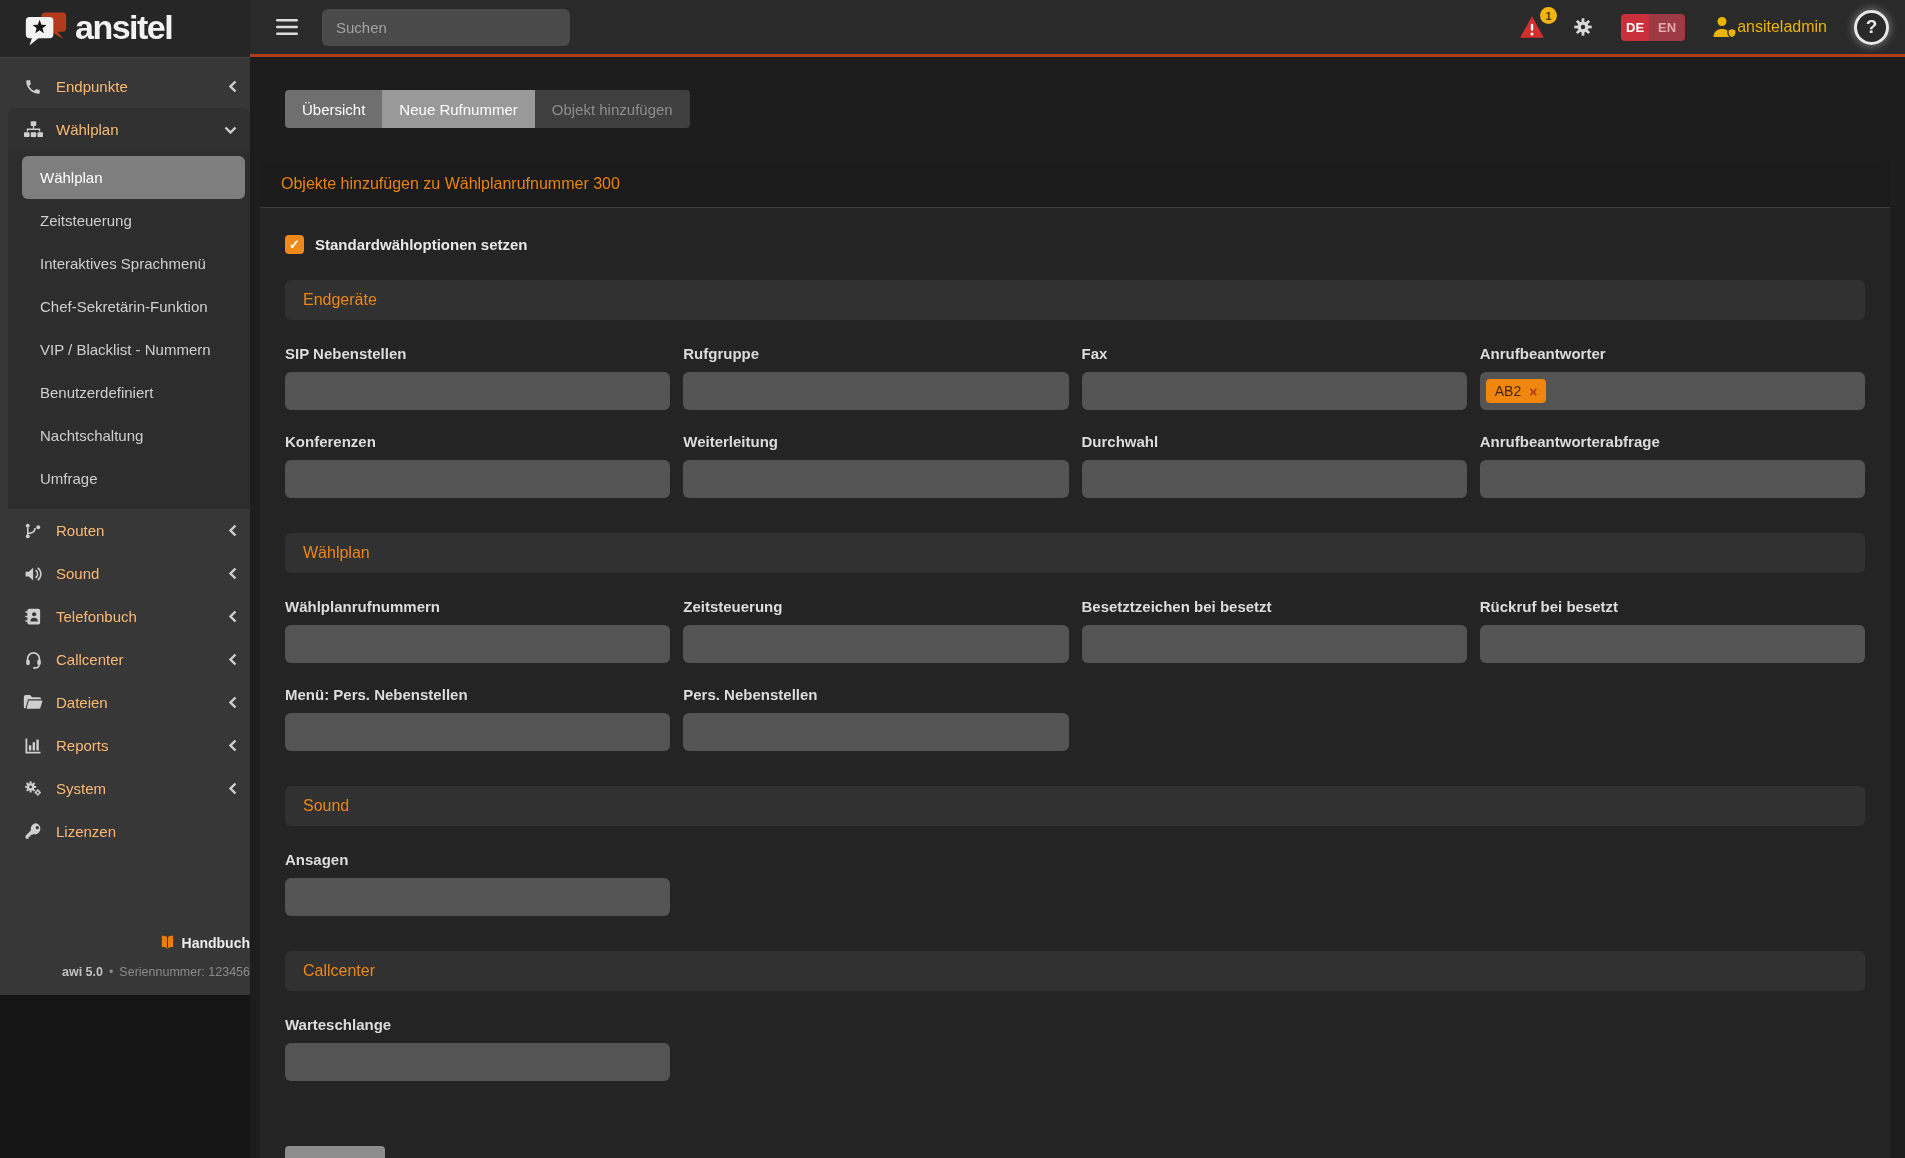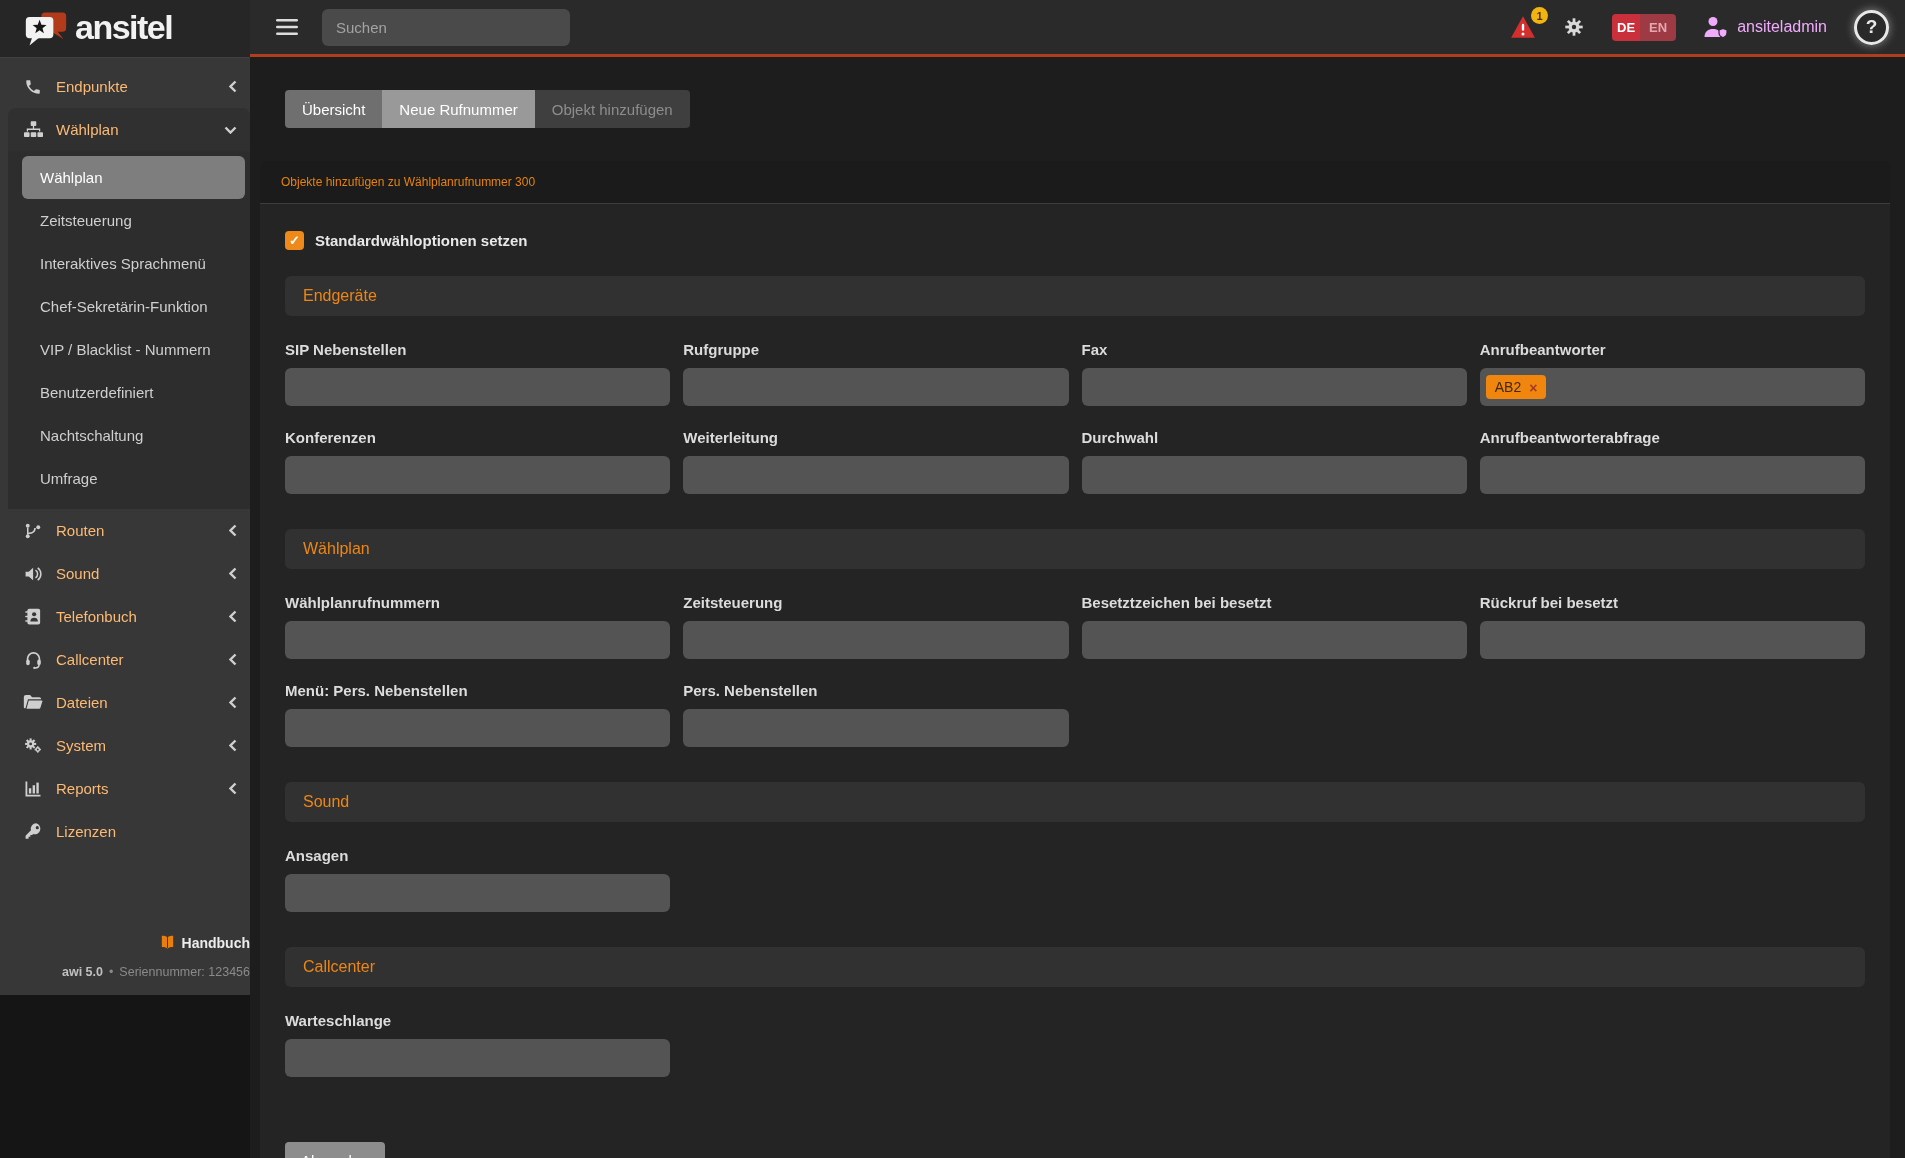--- a/index.html
+++ b/index.html
@@ -20,21 +20,21 @@
   .hamburger { color:#dcdcdc; display:flex; cursor:pointer; }
   .search-input { width:248px; height:37px; background:#4a4a4a; border:none; border-radius:6px; color:#ddd; font-size:15px; padding:0 14px; font-family:inherit; outline:none; }
   .search-input::placeholder { color:#a3a3a3; }
   .topbar-right { margin-left:auto; display:flex; align-items:center; gap:27px; }
   .alert-wrap { position:relative; display:flex; cursor:pointer; }
   .alert-badge { position:absolute; top:-8px; right:-12px; background:#f2b411; color:#4a3500; min-width:17px; height:17px; border-radius:9px; font-size:11px; font-weight:bold; display:flex; align-items:center; justify-content:center; padding:0 4px; }
   .gear-btn { display:flex; color:#d8d8d8; cursor:pointer; }
   .lang-switch { display:flex; border-radius:4px; overflow:hidden; font-size:13px; font-weight:bold; cursor:pointer; }
   .lang-de { background:#c9303c; color:#ffffff; padding:6px 5px; }
   .lang-en { background:#9d3a44; color:#e0a9af; padding:6px 9px; }
-  .user-wrap { display:flex; align-items:center; gap:9px; color:#f0abfc; font-size:16px; cursor:pointer; }
+  .user-wrap { display:flex; align-items:center; color:#eab308; font-size:16px; cursor:pointer; }
   .help-btn { width:35px; height:35px; border:3px solid #e8e8e8; border-radius:50%; color:#e8e8e8; font-weight:bold; font-size:19px; display:flex; align-items:center; justify-content:center; box-shadow:0 0 10px rgba(255,255,255,.45); margin-right:-4px; cursor:pointer; }
 
   
   .main-row { flex:1; display:flex; align-items:stretch; min-height:0; }
 
   
   .sidebar { width:250px; height:938px; background:#373737; display:flex; flex-direction:column; color:#d2d2d2; flex-shrink:0; border-top:1px solid #404040; }
   .nav { padding-top:7px; }
   .nav-item { height:43px; display:flex; align-items:center; padding:0 13px 0 22px; gap:12px; font-size:15px; cursor:pointer; color:#fdba74; }
   .nav-item .icon { width:22px; display:flex; justify-content:center; align-items:center; color:#cfcfcf; flex-shrink:0; }
@@ -52,21 +52,21 @@
 
   
   .content { flex:1; background:#1d1d1d; padding:33px 15px 0 10px; min-width:0; }
   .tabs { display:flex; margin-left:25px; }
   .tab { height:38px; padding:0 17px; display:flex; align-items:center; font-size:15px; color:#fff; cursor:pointer; }
   .tab.t0 { background:#6f6f6f; border-radius:4px 0 0 4px; }
   .tab.t1 { background:#999999; }
   .tab.t2 { background:#3f3f3f; color:#8d8d8d; border-radius:0 4px 4px 0; }
 
   .panel { margin-top:33px; background:#242424; border-radius:5px; }
-  .panel-header { background:#1b1b1b; border-bottom:1px solid #3d3d3d; border-radius:5px 5px 0 0; padding:14px 21px; color:#e8820c; font-size:12px; }
+  .panel-header { background:#1b1b1b; border-bottom:1px solid #3d3d3d; border-radius:5px 5px 0 0; padding:14px 21px; color:#e8820c; font-size:16px; }
   .panel-body { padding:22px 25px 32px; }
 
   .check-row { display:flex; align-items:center; gap:11px; margin:5px 0 26px; }
   .checkbox { width:19px; height:19px; background:#ef8a1a; border-radius:4px; display:flex; align-items:center; justify-content:center; color:#fff; font-size:13px; font-weight:bold; cursor:pointer; }
   .check-label { font-weight:bold; font-size:15px; color:#e8e8e8; }
 
   .section-bar { background:#313131; border-radius:6px; padding:11px 18px; color:#ee8613; font-size:16px; margin-bottom:25px; }
   .fields { display:grid; grid-template-columns:repeat(4, 1fr); gap:23px 13px; margin-bottom:35px; }
   .field-label { display:block; font-weight:bold; font-size:15px; color:#dcdcdc; margin-bottom:10px; }
   .input-box { height:38px; background:#545454; border-radius:6px; display:flex; align-items:center; padding:0 6px; cursor:text; }
@@ -279,20 +279,37 @@
           <span>Dateien</span>
           <span class="chev">
               <svg width="8" height="13" viewBox="0 0 8 13" fill="none" stroke="currentColor" stroke-width="2.4">
                 <path d="M6.5 1.5 L1.5 6.5 L6.5 11.5"></path>
               </svg>
             </span>
         </div>
 
         <div class="nav-item">
           <span class="icon">
+            <svg width="18" height="18" viewBox="0 0 24 24" fill="currentColor">
+                <path d="M2 2h2.4v17.6H22V22H2z"></path>
+                <rect x="6.5" y="11" width="3.2" height="7"></rect>
+                <rect x="11.5" y="7" width="3.2" height="11"></rect>
+                <rect x="16.5" y="3.5" width="3.2" height="14.5"></rect>
+              </svg>
+          </span>
+          <span>Reports</span>
+          <span class="chev">
+              <svg width="8" height="13" viewBox="0 0 8 13" fill="none" stroke="currentColor" stroke-width="2.4">
+                <path d="M6.5 1.5 L1.5 6.5 L6.5 11.5"></path>
+              </svg>
+            </span>
+        </div>
+
+        <div class="nav-item">
+          <span class="icon">
             <svg width="20" height="19" viewBox="0 0 24 24">
               <g stroke="currentColor" stroke-width="2.6" fill="currentColor">
                 <line x1="9" y1="3" x2="9" y2="6"></line>
                   <line x1="9" y1="14" x2="9" y2="17"></line>
                 <line x1="2" y1="10" x2="5" y2="10"></line>
                   <line x1="13" y1="10" x2="16" y2="10"></line>
                 <line x1="4" y1="5" x2="6.2" y2="7.2"></line>
                   <line x1="11.8" y1="12.8" x2="14" y2="15"></line>
                 <line x1="4" y1="15" x2="6.2" y2="12.8"></line>
                   <line x1="11.8" y1="7.2" x2="14" y2="5"></line>
@@ -312,37 +329,20 @@
           <span>System</span>
           <span class="chev">
               <svg width="8" height="13" viewBox="0 0 8 13" fill="none" stroke="currentColor" stroke-width="2.4">
                 <path d="M6.5 1.5 L1.5 6.5 L6.5 11.5"></path>
               </svg>
             </span>
         </div>
 
         <div class="nav-item">
           <span class="icon">
-            <svg width="18" height="18" viewBox="0 0 24 24" fill="currentColor">
-                <path d="M2 2h2.4v17.6H22V22H2z"></path>
-                <rect x="6.5" y="11" width="3.2" height="7"></rect>
-                <rect x="11.5" y="7" width="3.2" height="11"></rect>
-                <rect x="16.5" y="3.5" width="3.2" height="14.5"></rect>
-              </svg>
-          </span>
-          <span>Reports</span>
-          <span class="chev">
-              <svg width="8" height="13" viewBox="0 0 8 13" fill="none" stroke="currentColor" stroke-width="2.4">
-                <path d="M6.5 1.5 L1.5 6.5 L6.5 11.5"></path>
-              </svg>
-            </span>
-        </div>
-
-        <div class="nav-item">
-          <span class="icon">
             <svg width="19" height="19" viewBox="0 0 24 24" fill="currentColor">
                 <path d="M15.5 1.5a7 7 0 0 0-6.7 9L2 17.3V21h3.8v-2.3h2.3v-2.3h2.3l1.1-1.1a7 7 0 1 0 4-13.8z"></path>
                 <circle cx="16.8" cy="7.2" r="2" fill="#373737"></circle>
               </svg>
           </span>
           <span>Lizenzen</span>
         </div>
 
       </nav>
 

